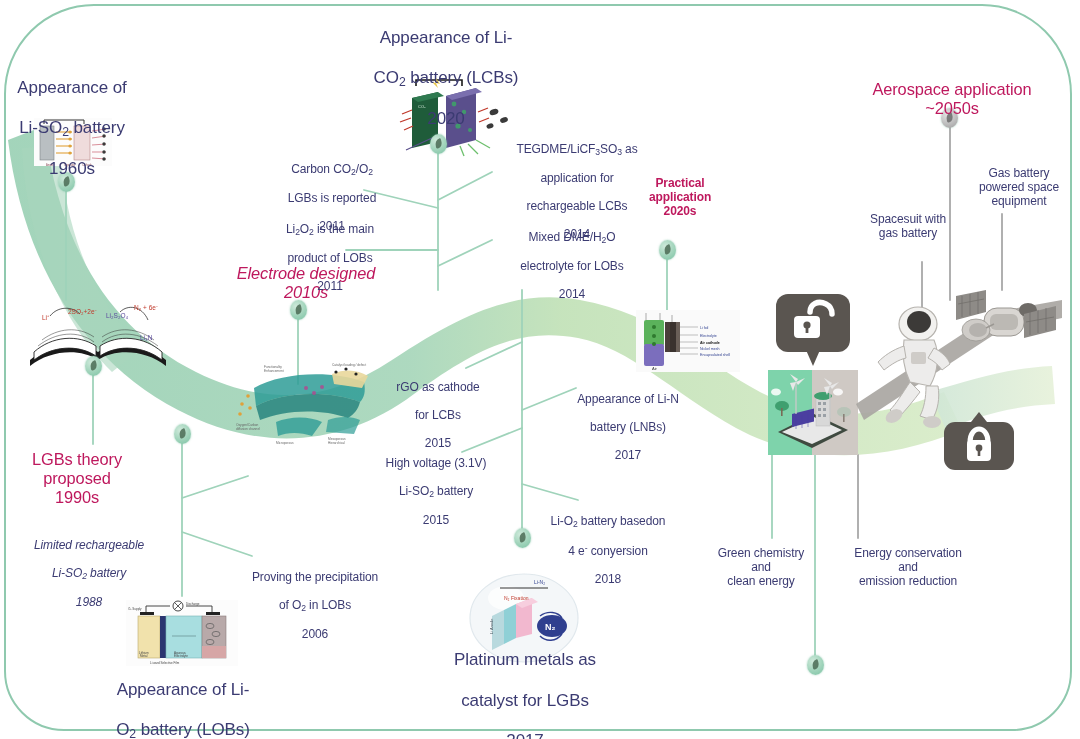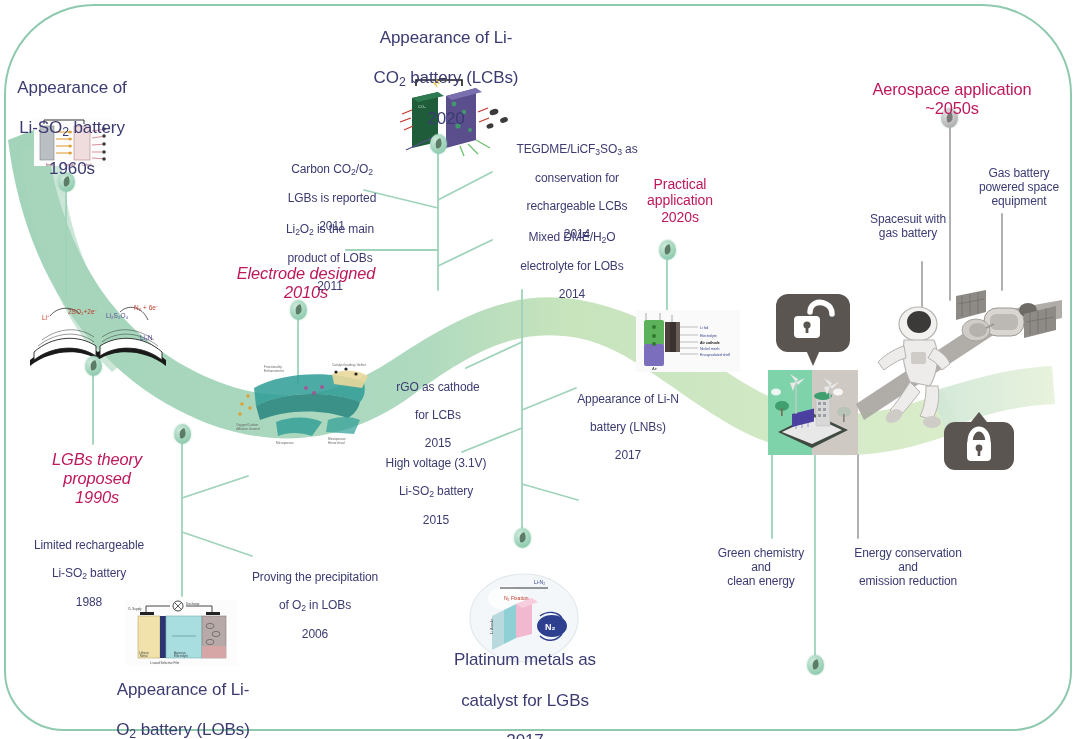--- a/index.html
+++ b/index.html
@@ -22,21 +22,21 @@
     position:absolute;
     color:#3b3b72;
     font-size:12px;
     line-height:1.17;
     text-align:center;
     white-space:pre-line;
     letter-spacing:-0.1px;
   }
   .lbl.big{font-size:17px;}
   .lbl.gold{color:#be185d;font-size:16.4px;}
-  .lbl.gold.sm{font-size:14px;}
+  .lbl.gold.sm{font-size:12px;font-weight:bold;}
   .lbl sub{font-size:0.72em;vertical-align:-0.25em;}
   .lbl sup{font-size:0.72em;vertical-align:0.42em;}
   .node{
     position:absolute;width:17px;height:20px;border-radius:50%;
     background:radial-gradient(circle at 36% 32%,#cfeadb 0%,#9fd3ba 55%,#7cc2a4 100%);
     box-shadow:0 0 2px rgba(120,190,160,.7);
   }
   .node::after{
     content:"";position:absolute;left:5px;top:5px;width:7px;height:9px;
     background:#4b6b55;
@@ -463,25 +463,25 @@
   <div class="node" style="left:659px;top:240px;"></div>
   <div class="node" style="left:807px;top:655px;"></div>
   <div class="node grey" style="left:941px;top:108px;"></div>
 
   <div class="lbl big" style="left:6px;top:58px;width:132px;">
     <span>Appearance of</span><br>
     <span>Li-SO</span><sub>2</sub><span> battery</span><br>
     <span>1960s</span>
   </div>
 
-  <div class="lbl gold" style="left:28px;top:450px;width:138px;font-style:italic;">LGBs theory
+  <div class="lbl gold" style="left:8px;top:450px;width:138px;">LGBs theory
 proposed
 1990s</div>
 
-  <div class="lbl" style="left:6px;top:524px;width:166px;">
+  <div class="lbl" style="left:6px;top:524px;width:166px;font-style:italic;">
     <span>Limited rechargeable</span><br>
     <span>Li-SO</span><sub>2</sub><span> battery</span><br>
     <span>1988</span>
   </div>
 
   <div class="lbl big" style="left:108px;top:660px;width:150px;">
     <span>Appearance of Li-</span><br>
     <span>O</span><sub>2</sub><span> battery (LOBs)</span><br>
     
   </div>
@@ -509,21 +509,21 @@
   </div>
 
   <div class="lbl big" style="left:362px;top:8px;width:168px;">
     <span>Appearance of Li-</span><br>
     <span>CO</span><sub>2</sub><span> battery (LCBs)</span><br>
     <span>2020</span>
   </div>
 
   <div class="lbl" style="left:484px;top:128px;width:186px;">
     <span>TEGDME/LiCF</span><sub>3</sub><span>SO</span><sub>3</sub><span> as</span><br>
-    <span>conservation for</span><br>
+    <span>application for</span><br>
     <span>rechargeable LCBs</span><br>
     <span>2014</span>
   </div>
 
   <div class="lbl" style="left:488px;top:216px;width:168px;">
     <span>Mixed DME/H</span><sub>2</sub><span>O</span><br>
     <span>electrolyte for LOBs</span><br>
     <span>2014</span>
   </div>
 
@@ -542,20 +542,25 @@
     <span>Li-SO</span><sub>2</sub><span> battery</span><br>
     <span>2015</span>
   </div>
 
   <div class="lbl" style="left:552px;top:378px;width:152px;">
     <span>Appearance of Li-N</span><br>
     <span>battery (LNBs)</span><br>
     <span>2017</span>
   </div>
 
+  <div class="lbl" style="left:522px;top:500px;width:172px;">
+    <span>Li-O</span><sub>2</sub><span> battery basedon</span><br>
+    <span>4 e</span><sup>-</sup><span> conyersion</span><br>
+    <span>2018</span>
+  </div>
 
   <div class="lbl big" style="left:436px;top:630px;width:178px;">
     <span>Platinum metals as</span><sub></sub><br>
     <span>catalyst for LGBs</span><br>
     <span>2017</span>
   </div>
 
   <div class="lbl" style="left:690px;top:546px;width:142px;">Green chemistry
 and
 clean energy</div>

